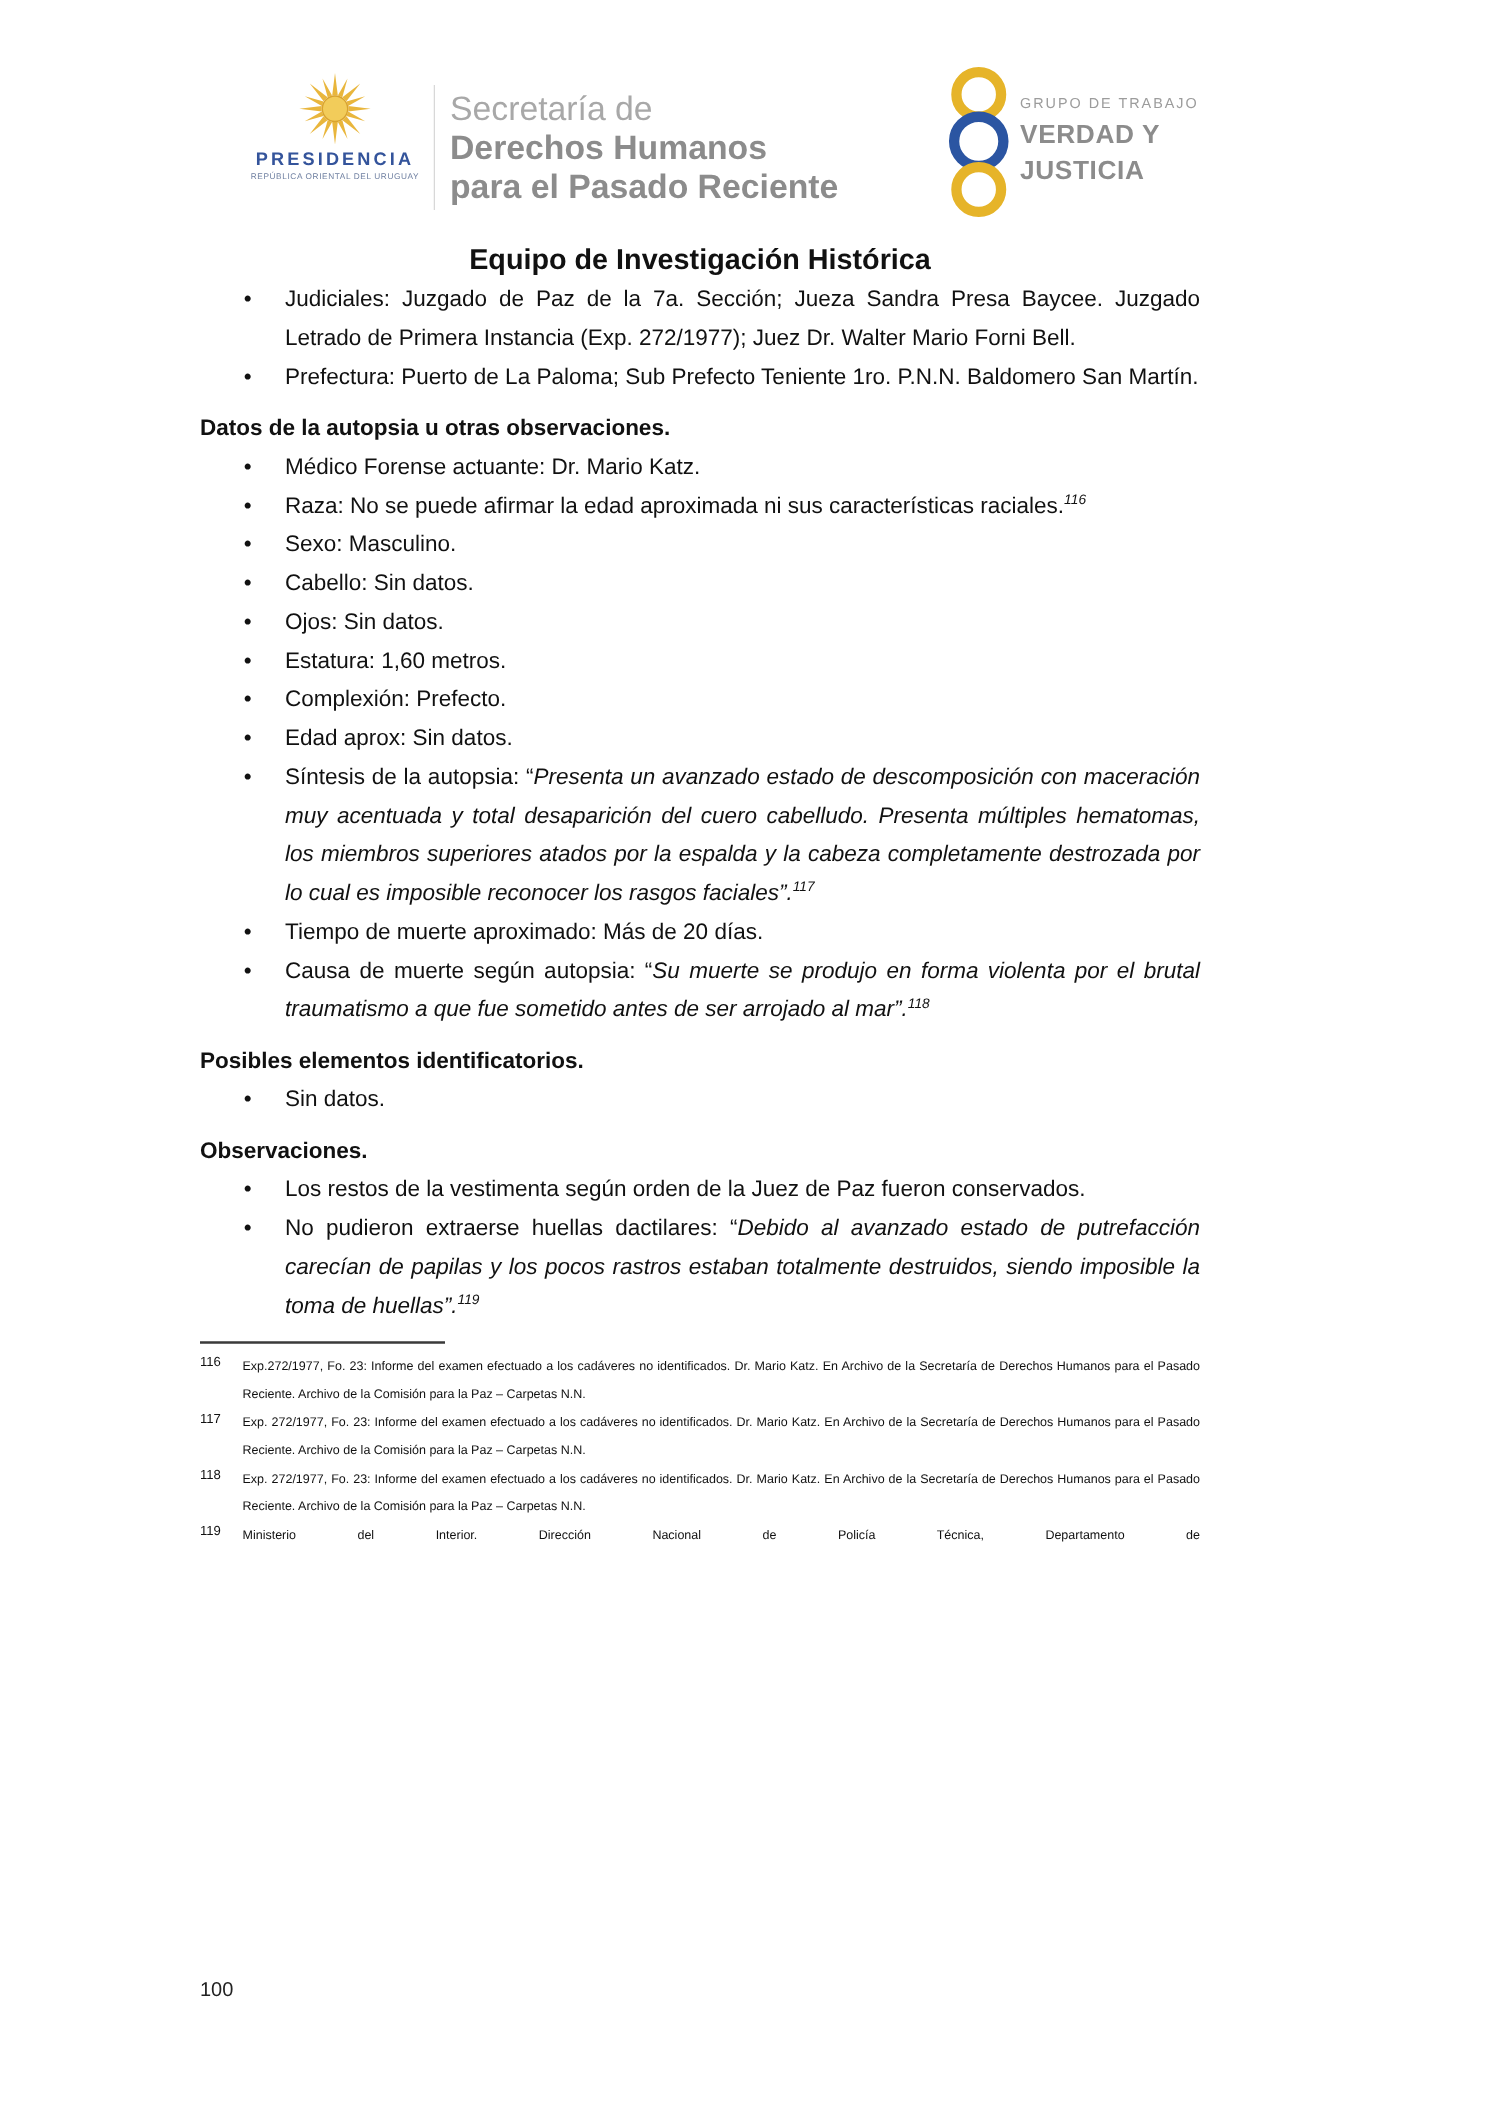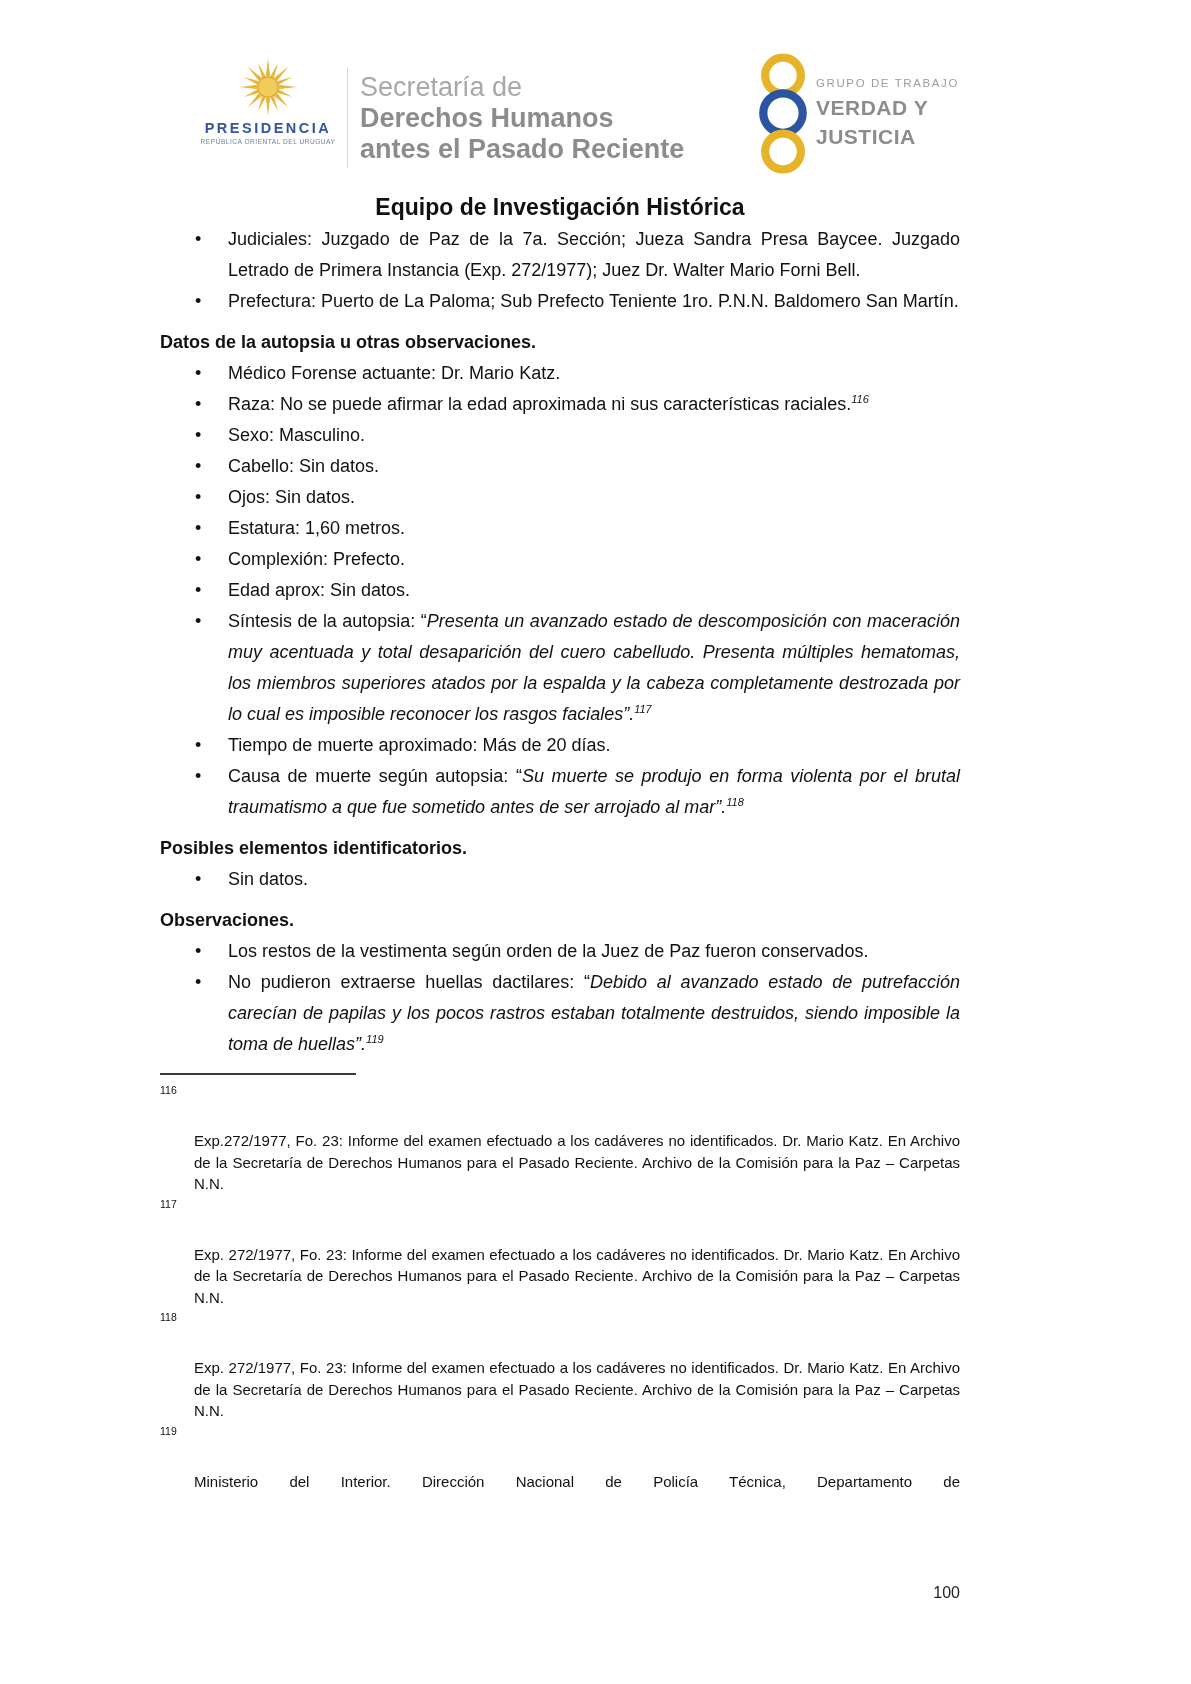--- a/index.html
+++ b/index.html
@@ -41,24 +41,24 @@
   .bullet-item { position: relative; padding-left: 68px; text-align: justify; }
   .marker { position: absolute; left: 35px; top: 0; }
   .it { font-style: italic; }
   sup.fnref { font-size: 11px; font-style: italic; line-height: 0; }
 
   
   .fn-sep { margin: 13px 0 8px 160px; width: 196px; border: 0; border-top: 2px solid #3a3a3a; }
   .footnotes { margin-left: 160px; width: 800px; }
   .footnote { display: flex; margin-bottom: 2px; }
   .fn-num { flex: 0 0 34px; width: 34px; font-size: 10.5px; padding-top: 1px; }
-  .fn-text { flex: 1; font-size: 15px; line-height: 21.5px; text-align: justify; margin-top: 47px; }
+  .fn-text { flex: 1; font-size: 10px; line-height: 21.5px; text-align: justify; }
   .fn-text.stretch { text-align-last: justify; }
 
-  .page-number { position: absolute; top: 1584px; left: 160px; width: 800px; text-align: right; font-size: 16px; color: #222; }
+  .page-number { position: absolute; top: 1584px; left: 160px; width: 800px; font-size: 16px; color: #222; }
 </style>
 </head>
 <body>
 
 <div class="page">
 
   <div class="header">
 
     <div class="presidencia">
       <svg class="sun" viewBox="0 0 64 64" aria-hidden="true">
@@ -84,21 +84,21 @@
       </svg>
       <div class="pres-name">PRESIDENCIA</div>
       <div class="pres-sub">REPÚBLICA ORIENTAL DEL URUGUAY</div>
     </div>
 
     <div class="hdr-divider"></div>
 
     <div class="secretaria">
       <div class="sec-l1">Secretaría de</div>
       <div class="sec-l2">Derechos Humanos</div>
-      <div class="sec-l3">antes el Pasado Reciente</div>
+      <div class="sec-l3">para el Pasado Reciente</div>
     </div>
 
     <div class="grupo">
       <svg class="rings" viewBox="0 0 72 134" aria-hidden="true">
         <circle cx="36" cy="25" r="19.5" fill="none" stroke="#E6B429" stroke-width="9"></circle>
         <circle cx="36" cy="66" r="21.5" fill="none" stroke="#2B55A2" stroke-width="9"></circle>
         <circle cx="36" cy="108" r="19.5" fill="none" stroke="#E6B429" stroke-width="9"></circle>
       </svg>
       <div class="grupo-text">
         <div class="g-l1">GRUPO DE TRABAJO</div>

